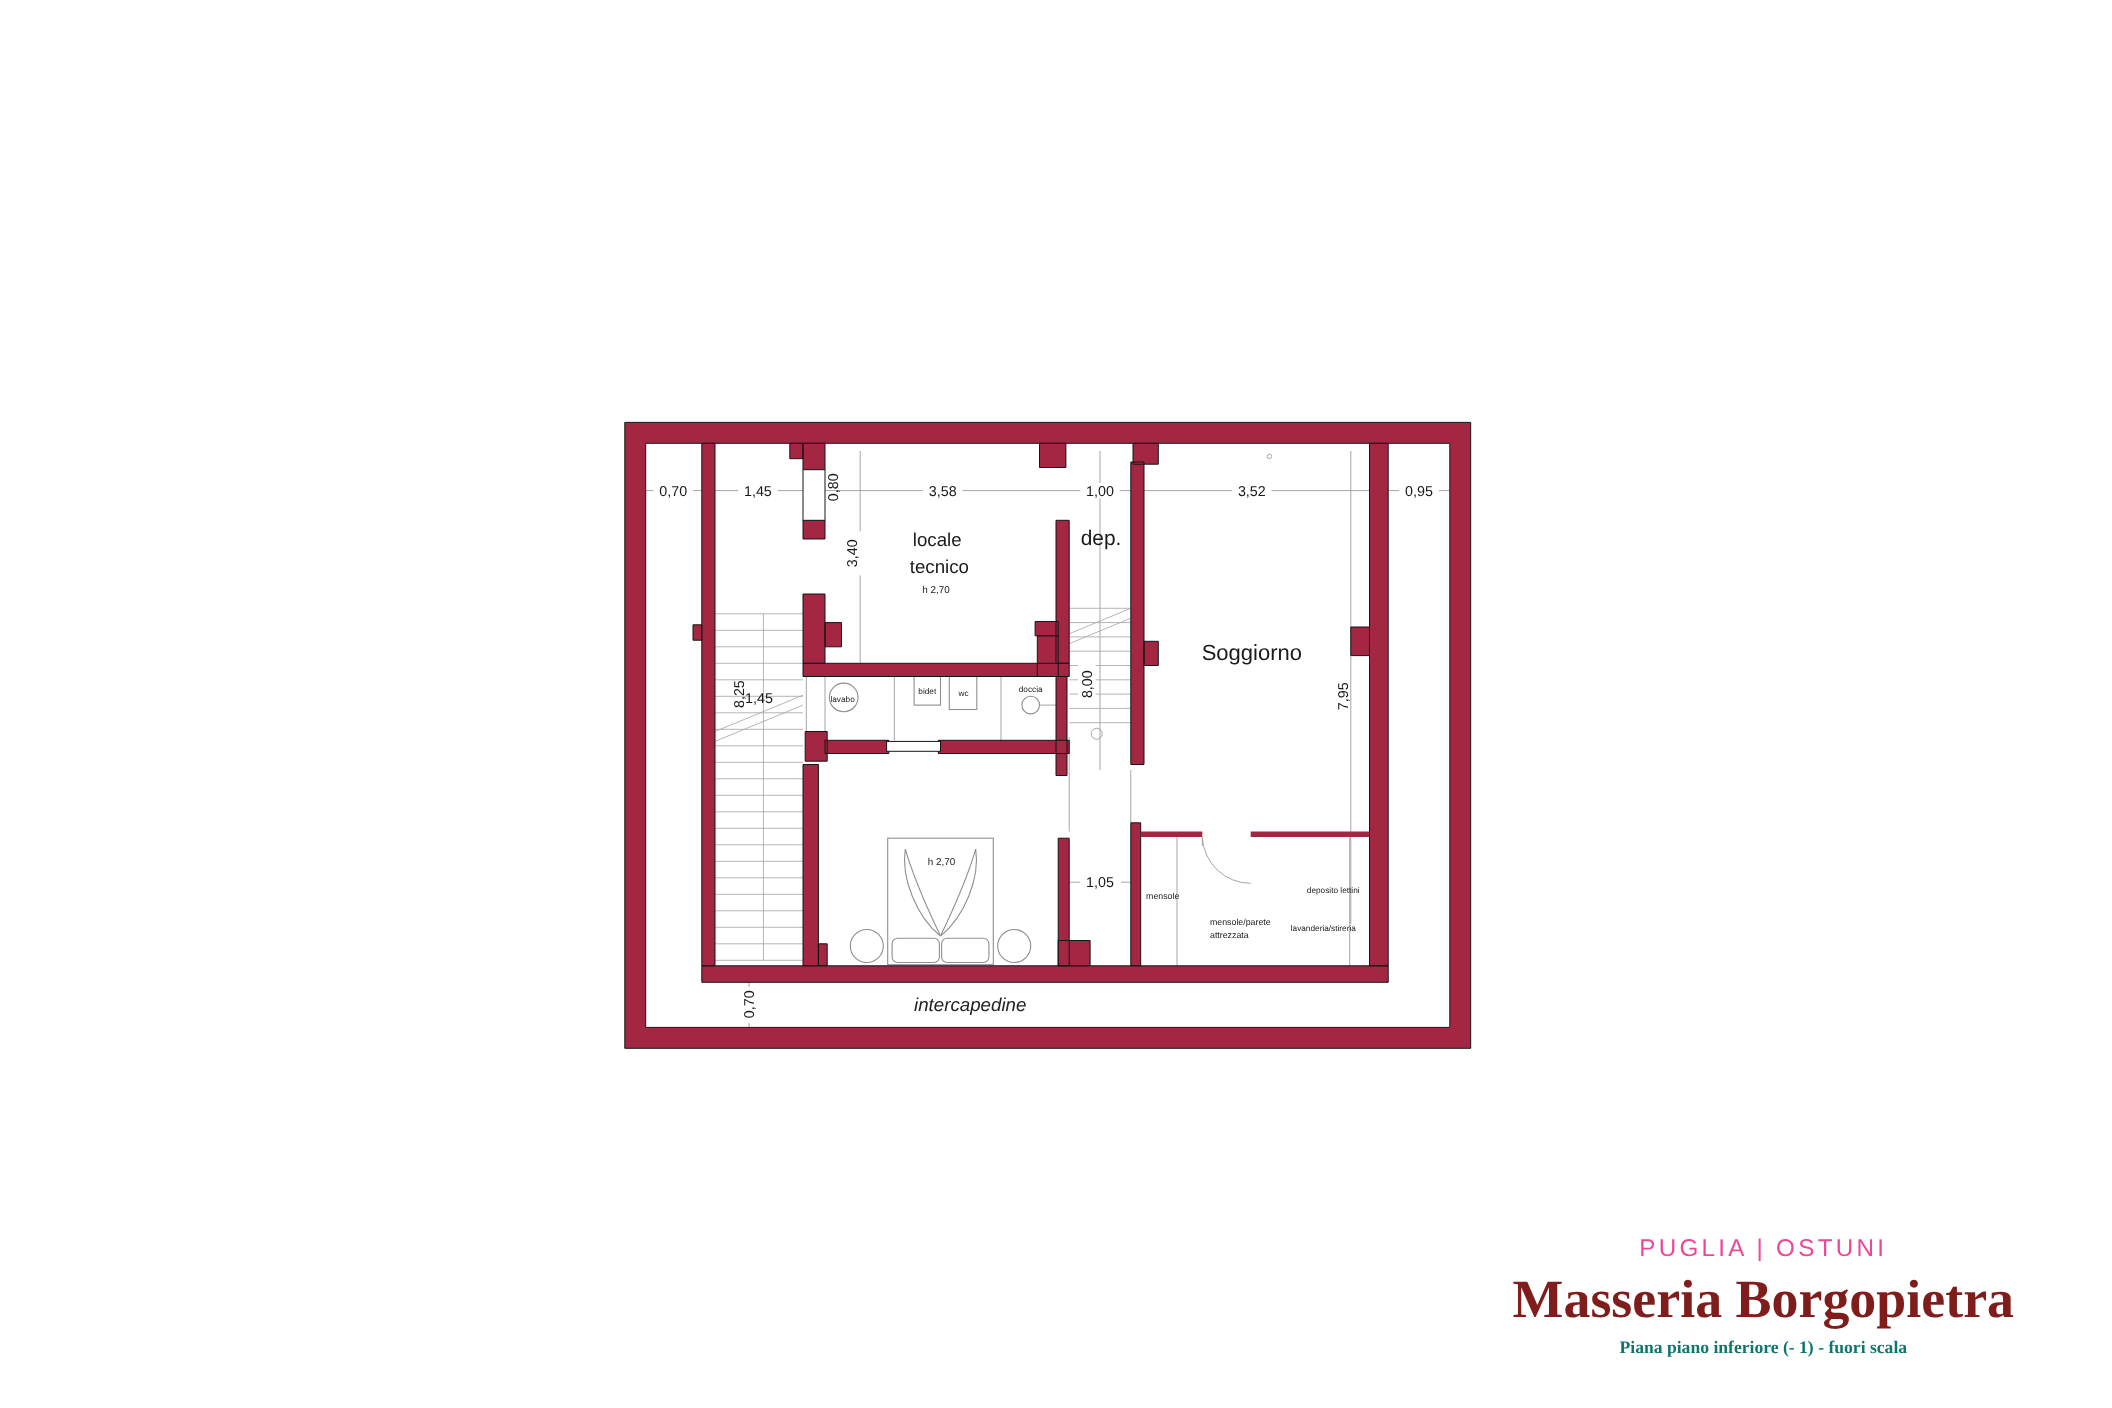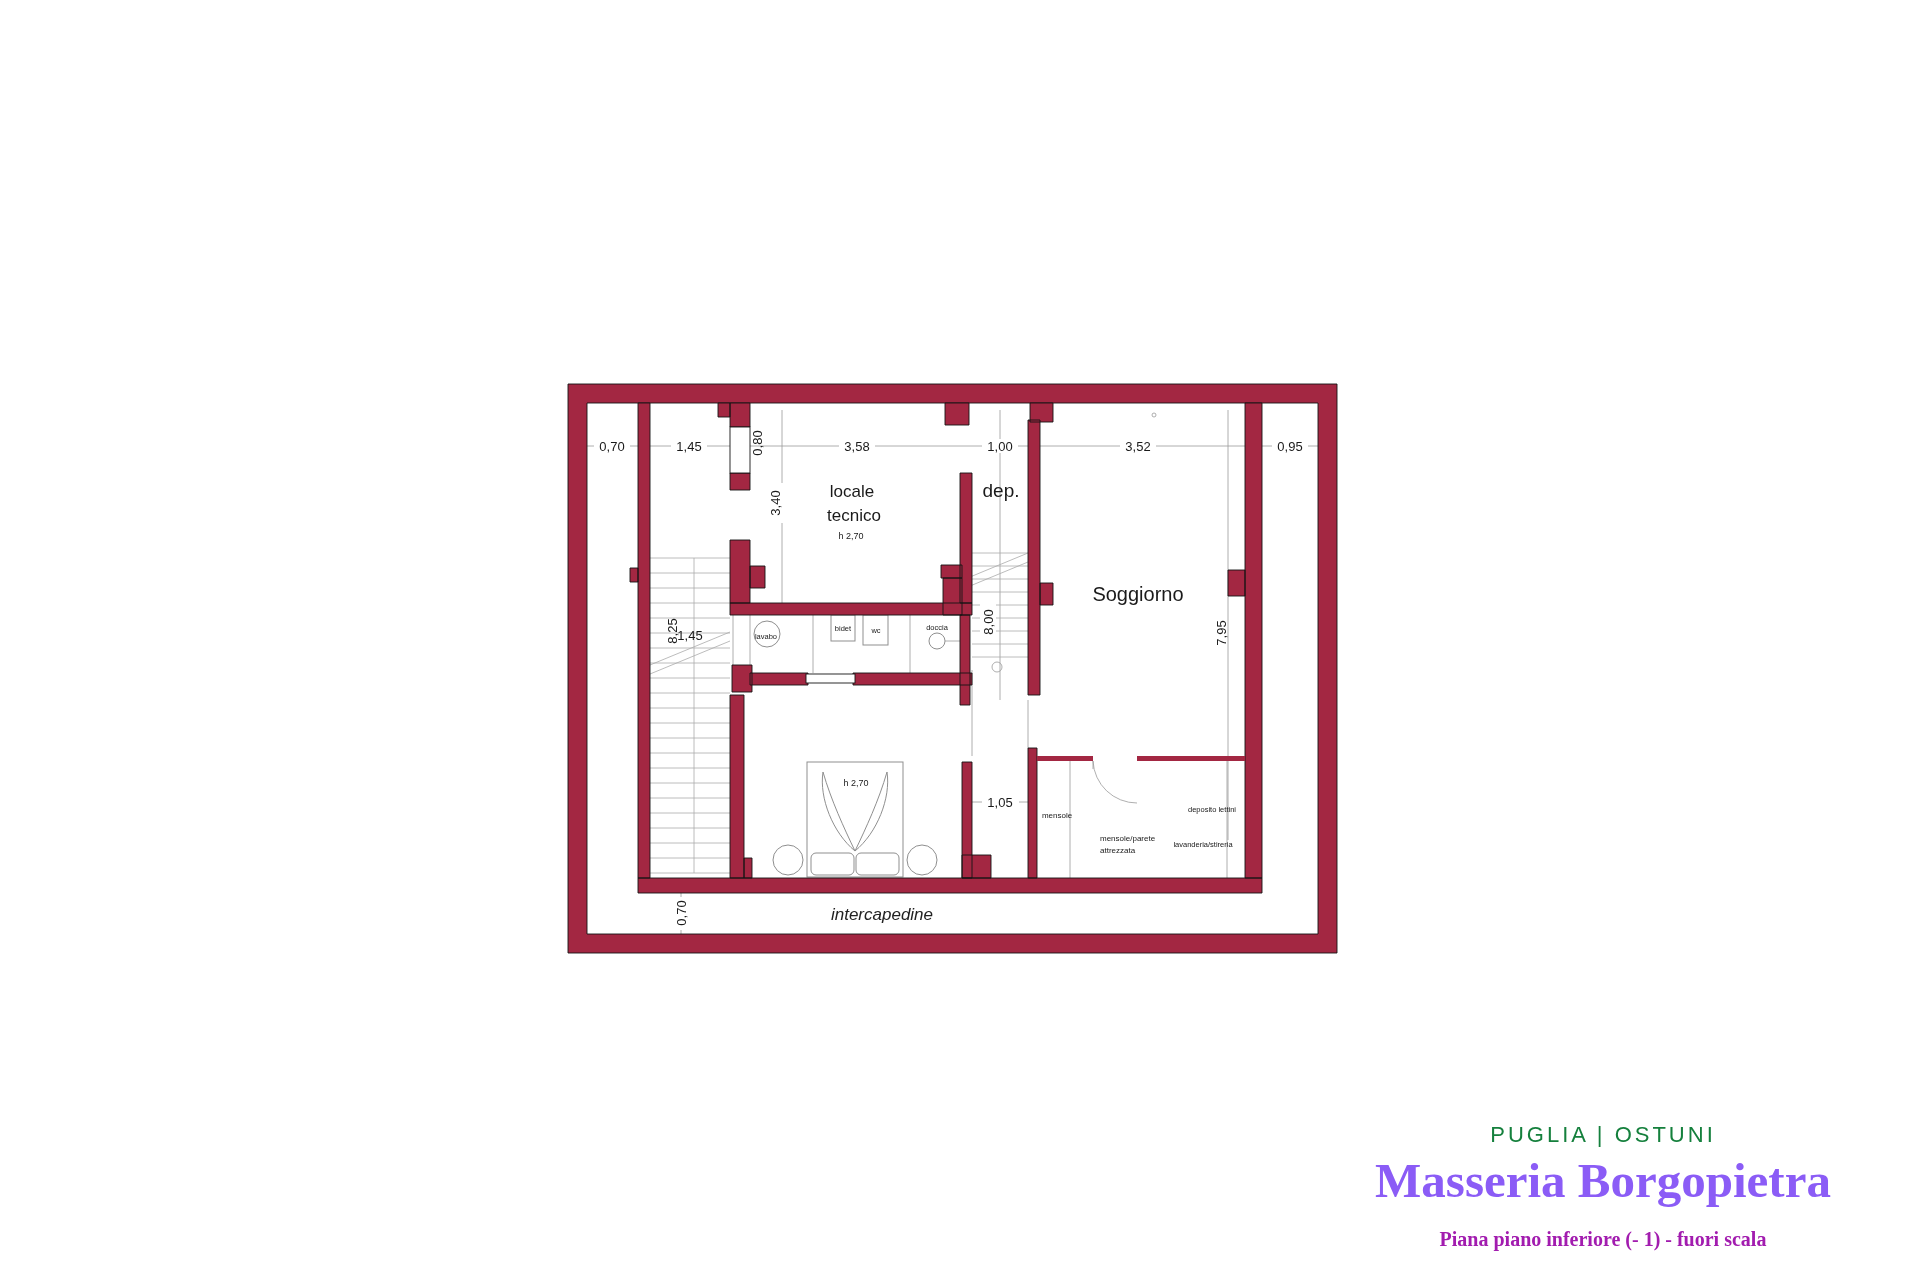--- a/index.html
+++ b/index.html
@@ -19,23 +19,23 @@
   .rm{font-size:17px;text-anchor:middle;dominant-baseline:central;}
   .rm-big{font-size:20px;text-anchor:middle;dominant-baseline:central;}
   .rm-dep{font-size:19px;text-anchor:middle;dominant-baseline:central;}
   .sm{font-size:9px;text-anchor:middle;dominant-baseline:central;}
   .fxl{font-size:7.5px;text-anchor:middle;dominant-baseline:central;}
   .stl{font-size:8px;text-anchor:middle;dominant-baseline:central;}
   .stl-s{font-size:7.5px;text-anchor:middle;dominant-baseline:central;}
   .stl-l{font-size:8px;text-anchor:start;dominant-baseline:central;}
   .interc{font-size:17px;font-style:italic;text-anchor:middle;dominant-baseline:central;fill:#222;}
   .titleblock{position:absolute;left:1303px;top:1122px;width:600px;text-align:center;color:#151515;}
-  .tb-location{font-size:22px;letter-spacing:3px;line-height:26px;color:#15803d;}
-  .tb-name{font-family:"Liberation Serif",serif;font-weight:700;font-size:49px;line-height:54px;margin-top:6px;color:#8b5cf6;}
-  .tb-sub{font-family:"Liberation Serif",serif;font-weight:700;font-size:20px;line-height:28px;margin-top:17px;color:#a21caf;}
+  .tb-location{font-size:22px;letter-spacing:3px;line-height:26px;color:#ec4899;}
+  .tb-name{font-family:"Liberation Serif",serif;font-weight:700;font-size:49px;line-height:54px;margin-top:6px;color:#7f1d1d;}
+  .tb-sub{font-family:"Liberation Serif",serif;font-weight:700;font-size:16px;line-height:28px;margin-top:4px;color:#0f766e;}
 </style>
 </head>
 <body>
 
 <div class="canvas">
 
   <svg viewBox="0 0 820 610">
 
     <g>
       <path class="gline" d="M27,76 H758 M222,40 V233 M440,40 V330 M668,40 V470 M402,432 H477 M121,523 V564 M510,391 V508 M667,391 V508 M385,271 H400 M205,309 H246 M253,245 V303 M350,245 V303 M173,245 V295 M190,245 V295 M412,300 V386 M468,330 V378 M533,391 V399"></path>

